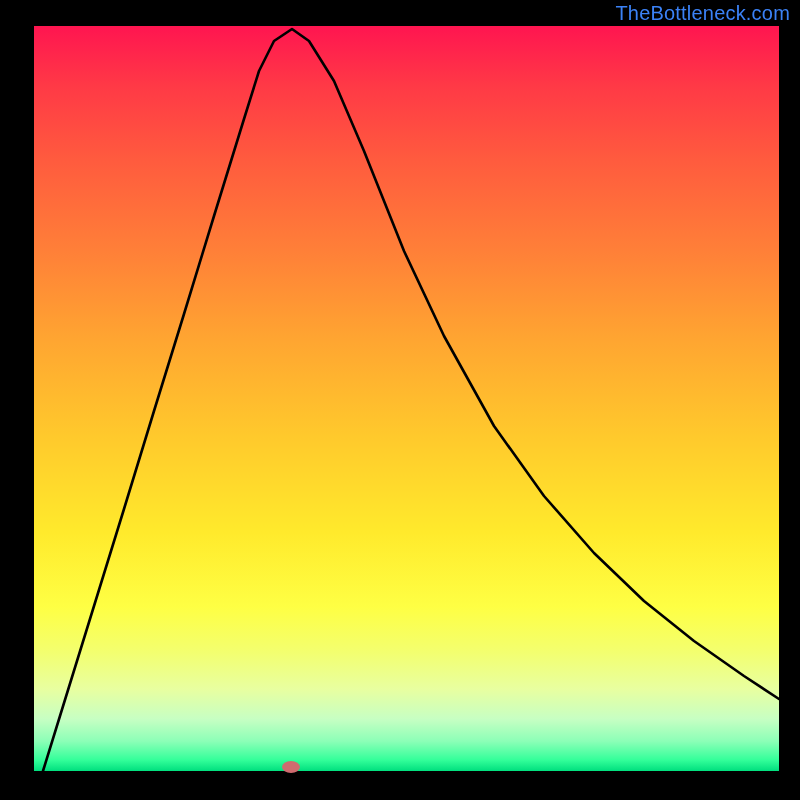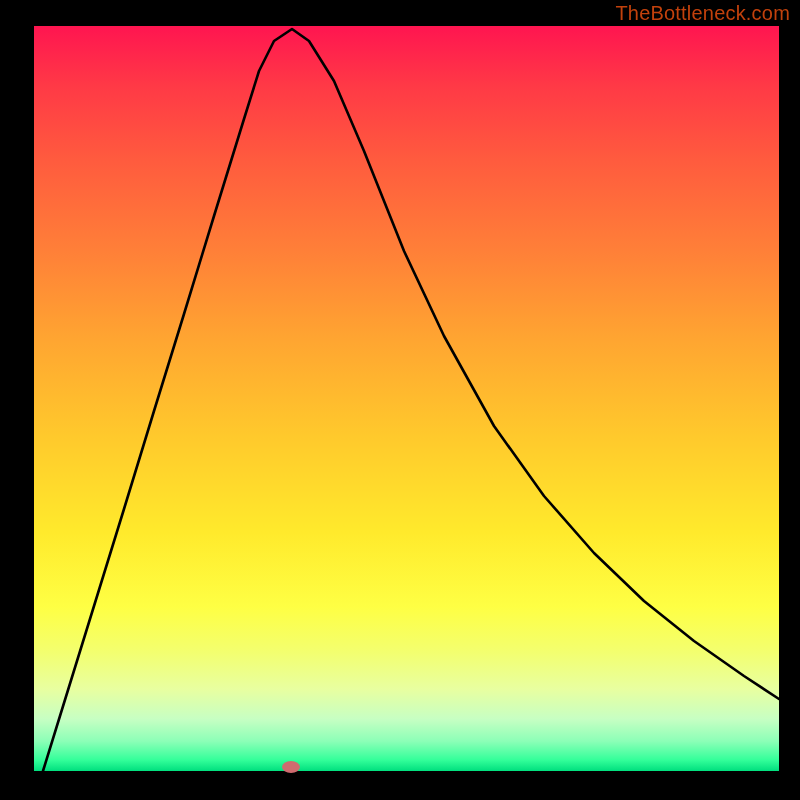--- a/index.html
+++ b/index.html
@@ -56,21 +56,21 @@
     background: #cf6b6f;
     border-radius: 50%;
     transform: translate(-50%, -50%);
   }
   .watermark {
     position: absolute;
     top: 2px;
     right: 10px;
     font-family: Arial, Helvetica, sans-serif;
     font-size: 20px;
-    color: #c2410c;
+    color: #3b82f6;
     letter-spacing: 0.2px;
   }
 </style>
 </head>
 <body>
 
 <div class="watermark">TheBottleneck.com</div>
 
 <div class="frame">
   <div class="grad"></div>

